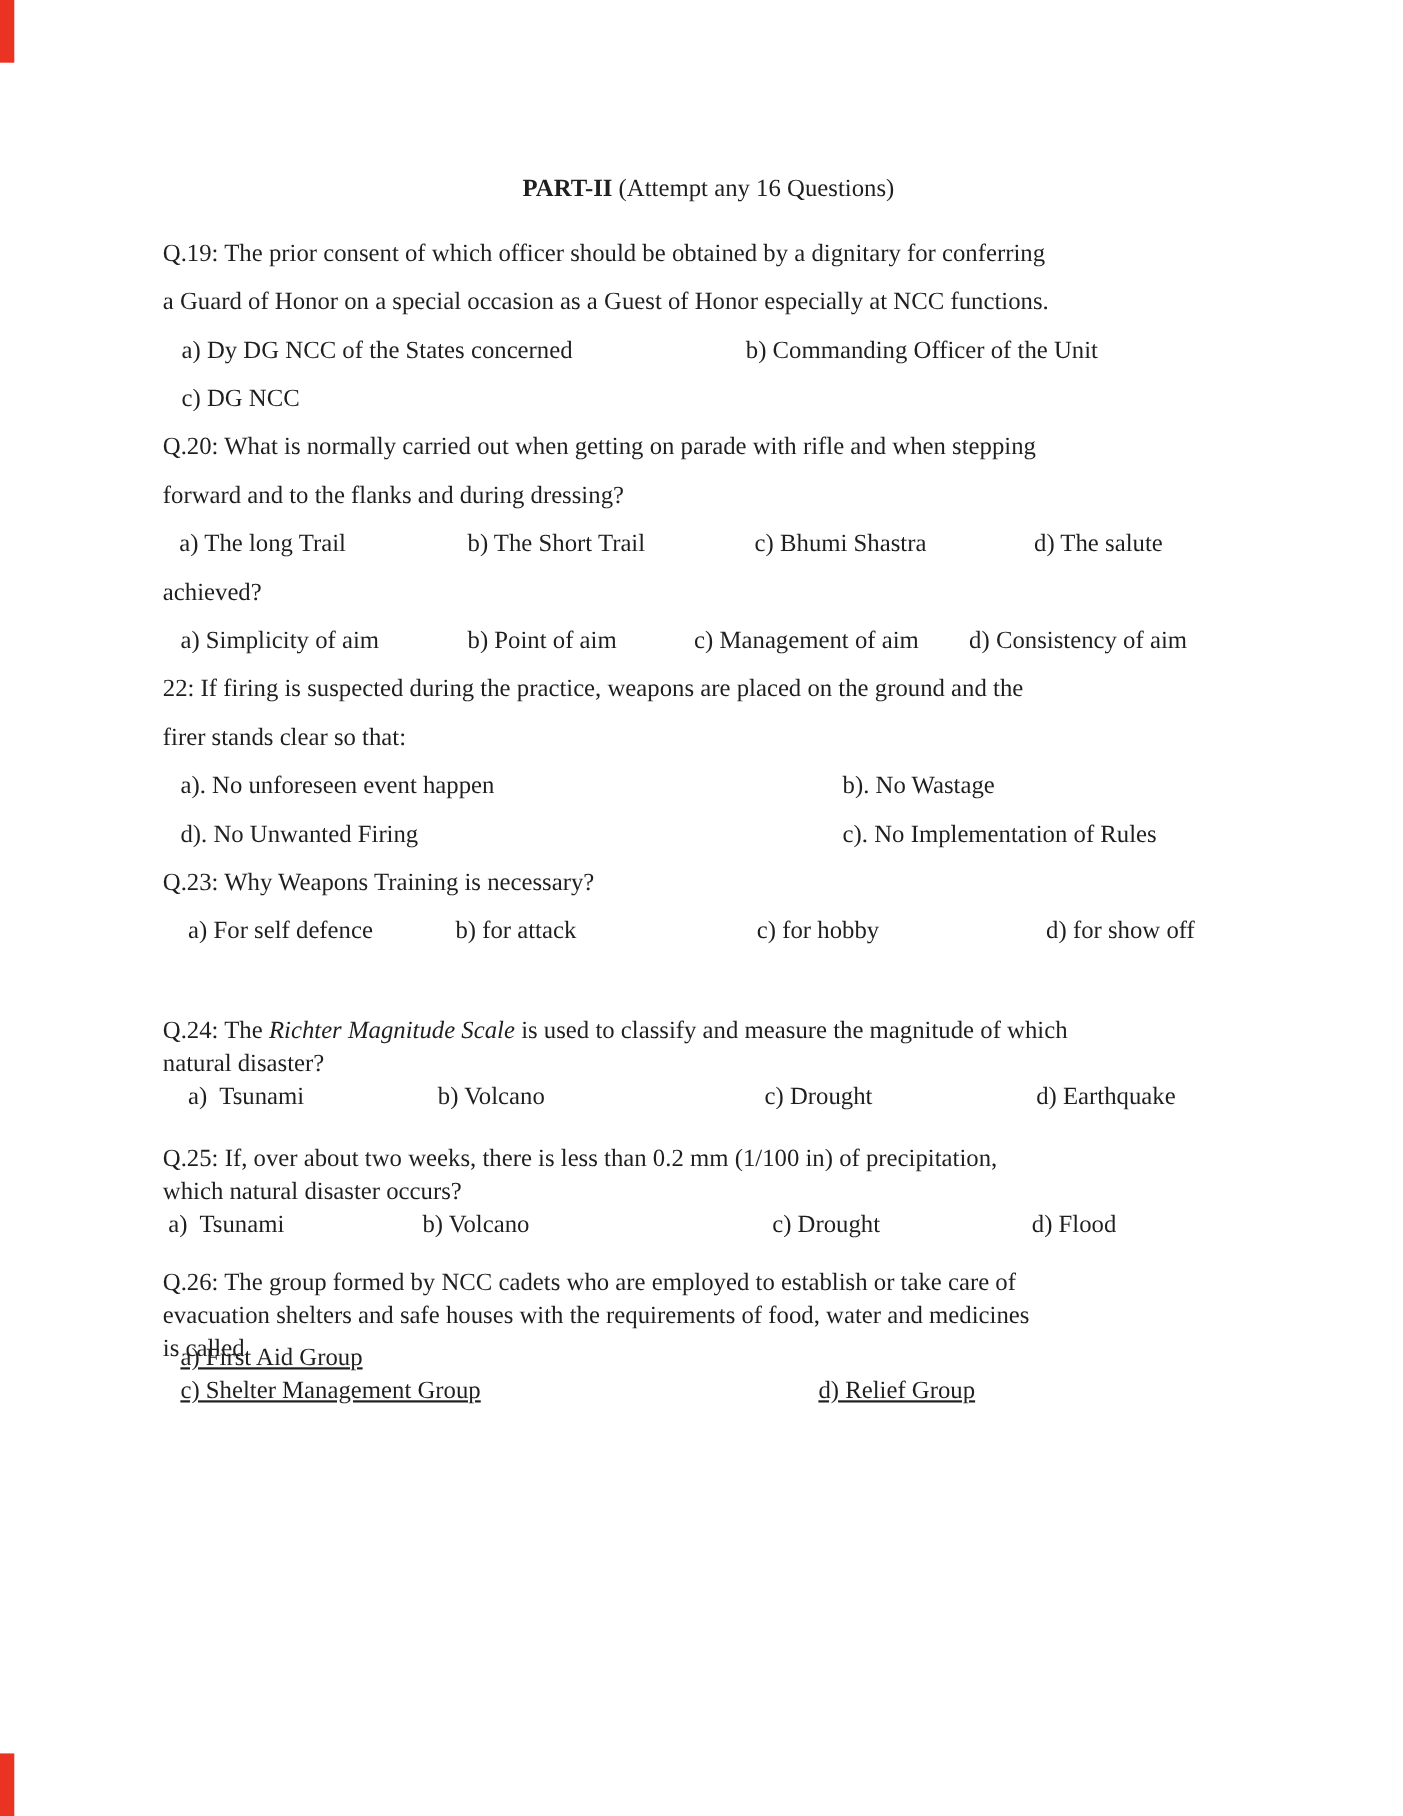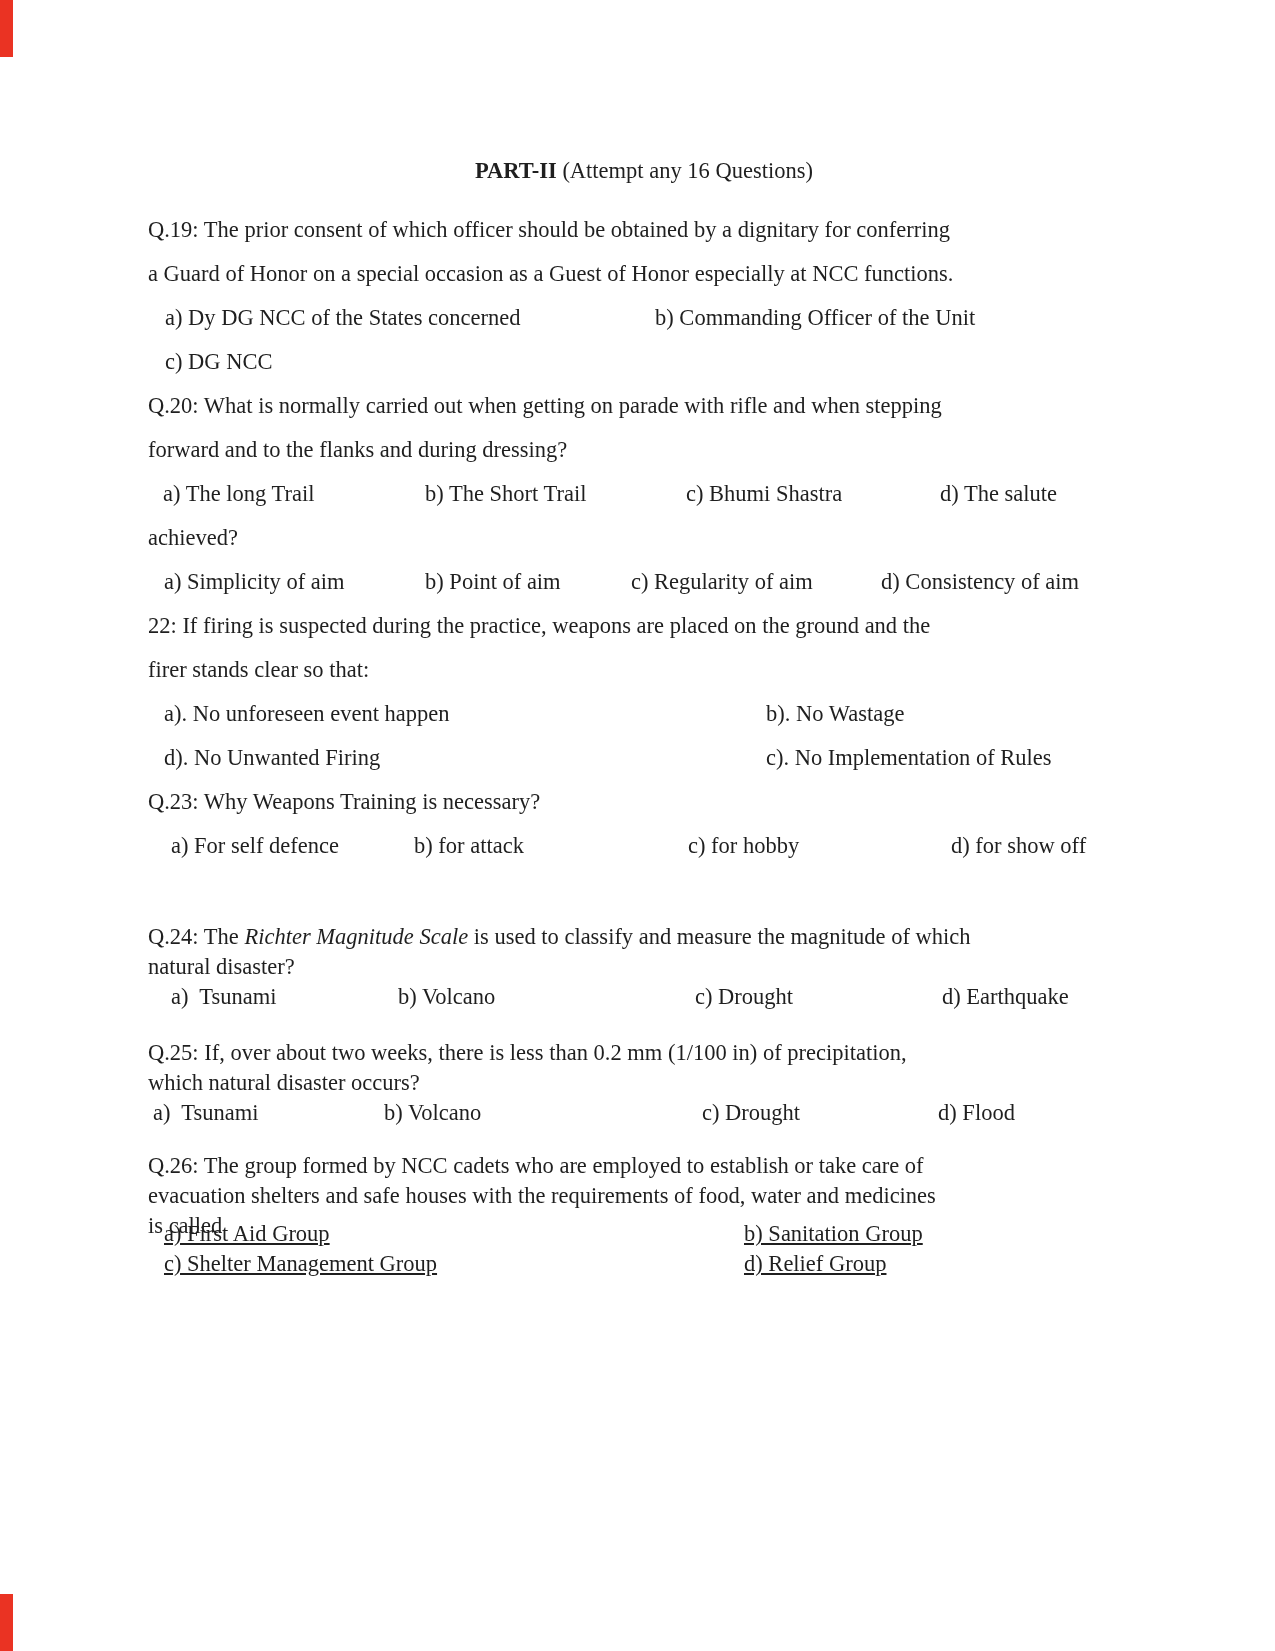--- a/index.html
+++ b/index.html
@@ -49,21 +49,21 @@
   .block-sub { line-height: 30px; }
   .block-q24 { position: absolute; top: 922px; left: 0; right: 14px; }
   .block-q25 { position: absolute; top: 1038px; left: 0; right: 0; }
   .block-q26 { position: absolute; top: 1151px; left: 0; right: 0; }
   .block-q26opts { position: absolute; top: 1219px; left: 0; right: 0; line-height: 30px; text-decoration: underline; }
 
   .line { white-space: pre; }
   .italic { font-style: italic; }
 
   .optrow { display: grid; white-space: pre; }
-  .row-q19 { padding-left: 17px; grid-template-columns: 490px 1fr; }
+  .row-q19 { padding-left: 17px; grid-template-columns: 490px 1fr; gap: 23px; }
   .row-q20 { padding-left: 15px; grid-template-columns: 262px 261px 254px 1fr; }
   .row-q21 { padding-left: 16px; grid-template-columns: 261px 206px 250px 1fr; }
   .row-q22 { padding-left: 16px; grid-template-columns: 602px 1fr; }
   .row-q23 { padding-left: 23px; grid-template-columns: 243px 274px 263px 1fr; }
   .row-q24 { padding-left: 23px; grid-template-columns: 227px 297px 247px 1fr; }
   .row-q25 { padding-left: 5px;  grid-template-columns: 231px 318px 236px 1fr; }
   .row-q26 { padding-left: 16px; grid-template-columns: 580px 1fr; }
   .opt { white-space: pre; }
 </style>
 </head>
@@ -96,21 +96,21 @@
         <span class="opt">a) The long Trail</span>
         <span class="opt">b) The Short Trail</span>
         <span class="opt">c) Bhumi Shastra</span>
         <span class="opt">d) The salute</span>
       </div>
 
       <div class="line">achieved?</div>
       <div class="optrow row-q21">
         <span class="opt">a) Simplicity of aim</span>
         <span class="opt">b) Point of aim</span>
-        <span class="opt">c) Regularity of aim</span>
+        <span class="opt">c) Management of aim</span>
         <span class="opt">d) Consistency of aim</span>
       </div>
 
       <div class="line">22: If firing is suspected during the practice, weapons are placed on the ground and the</div>
       <div class="line">firer stands clear so that:</div>
       <div class="optrow row-q22">
         <span class="opt">a). No unforeseen event happen</span>
         <span class="opt">b). No Wastage</span>
       </div>
       <div class="optrow row-q22">
@@ -150,21 +150,20 @@
     </div>
 
     <div class="block-sub block-q26">
       <div class="line">Q.26: The group formed by NCC cadets who are employed to establish or take care of</div>
       <div class="line">evacuation shelters and safe houses with the requirements of food, water and medicines</div>
       <div class="line">is called</div>
     </div>
     <div class="block-q26opts">
       <div class="optrow row-q26">
         <span class="opt">a) First Aid Group</span>
-        <span class="opt">b) Sanitation Group</span>
       </div>
       <div class="optrow row-q26">
         <span class="opt">c) Shelter Management Group</span>
         <span class="opt">d) Relief Group</span>
       </div>
     </div>
 
   </div>
 </div>
 

